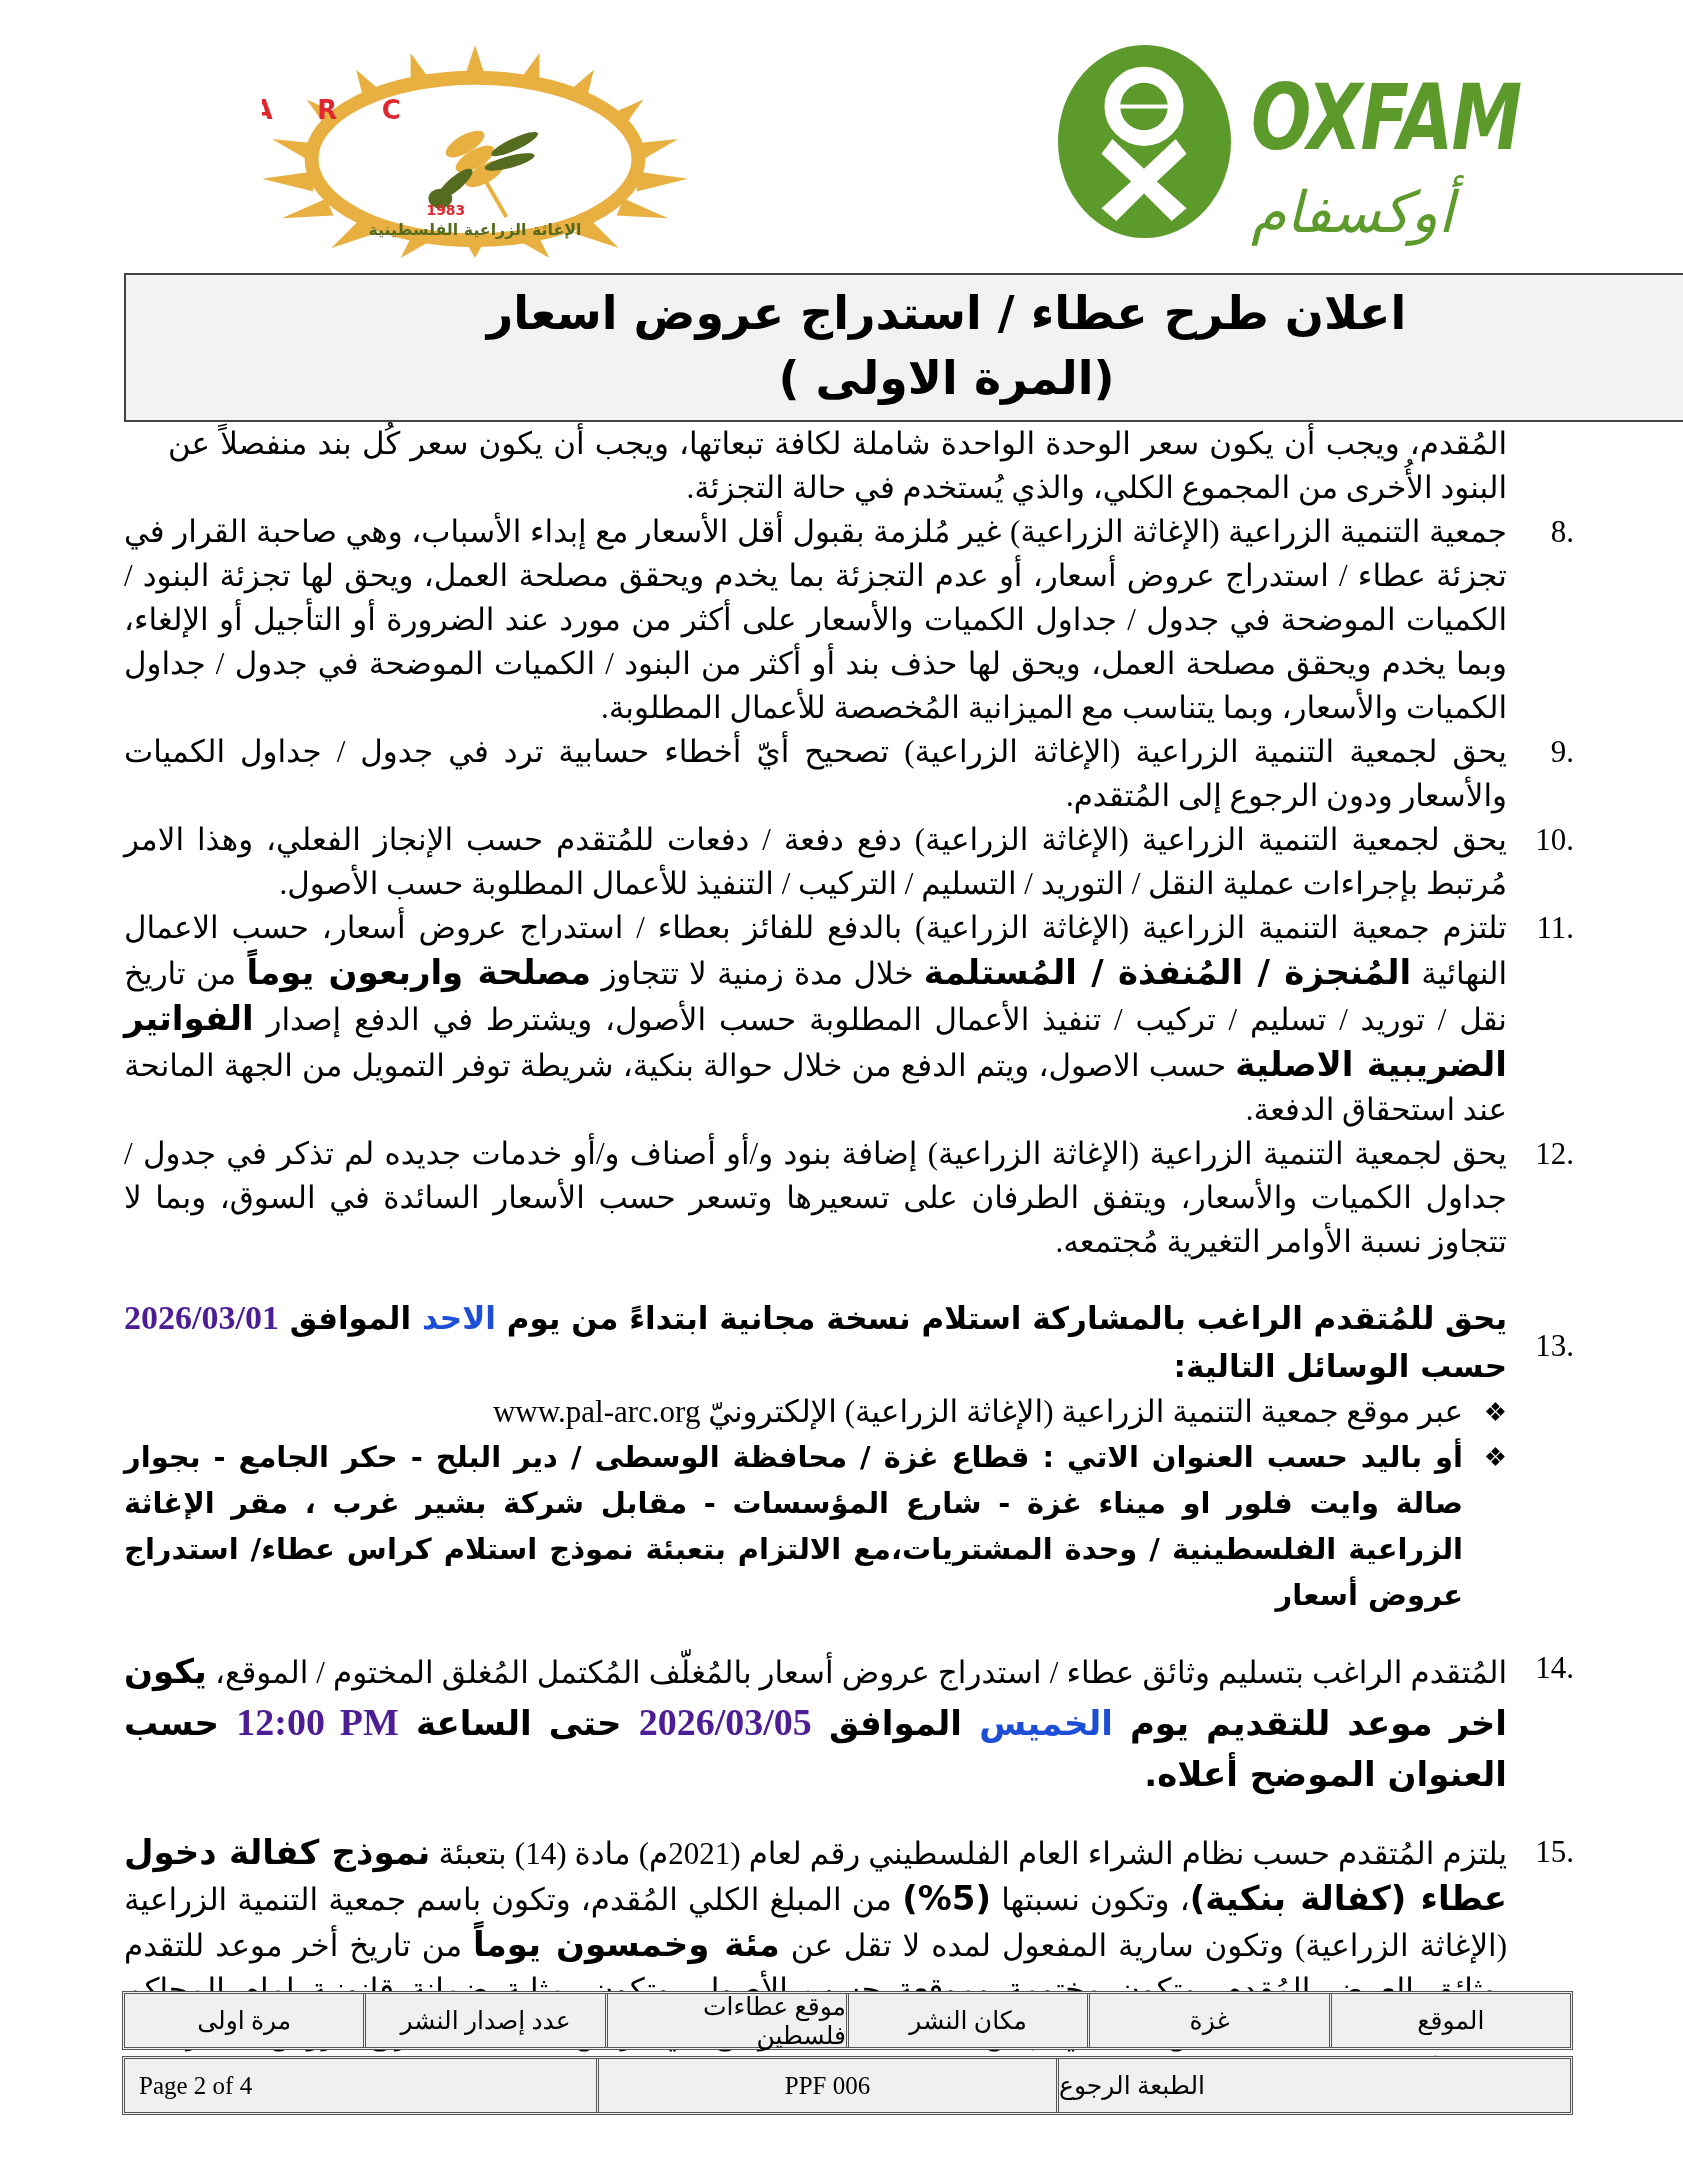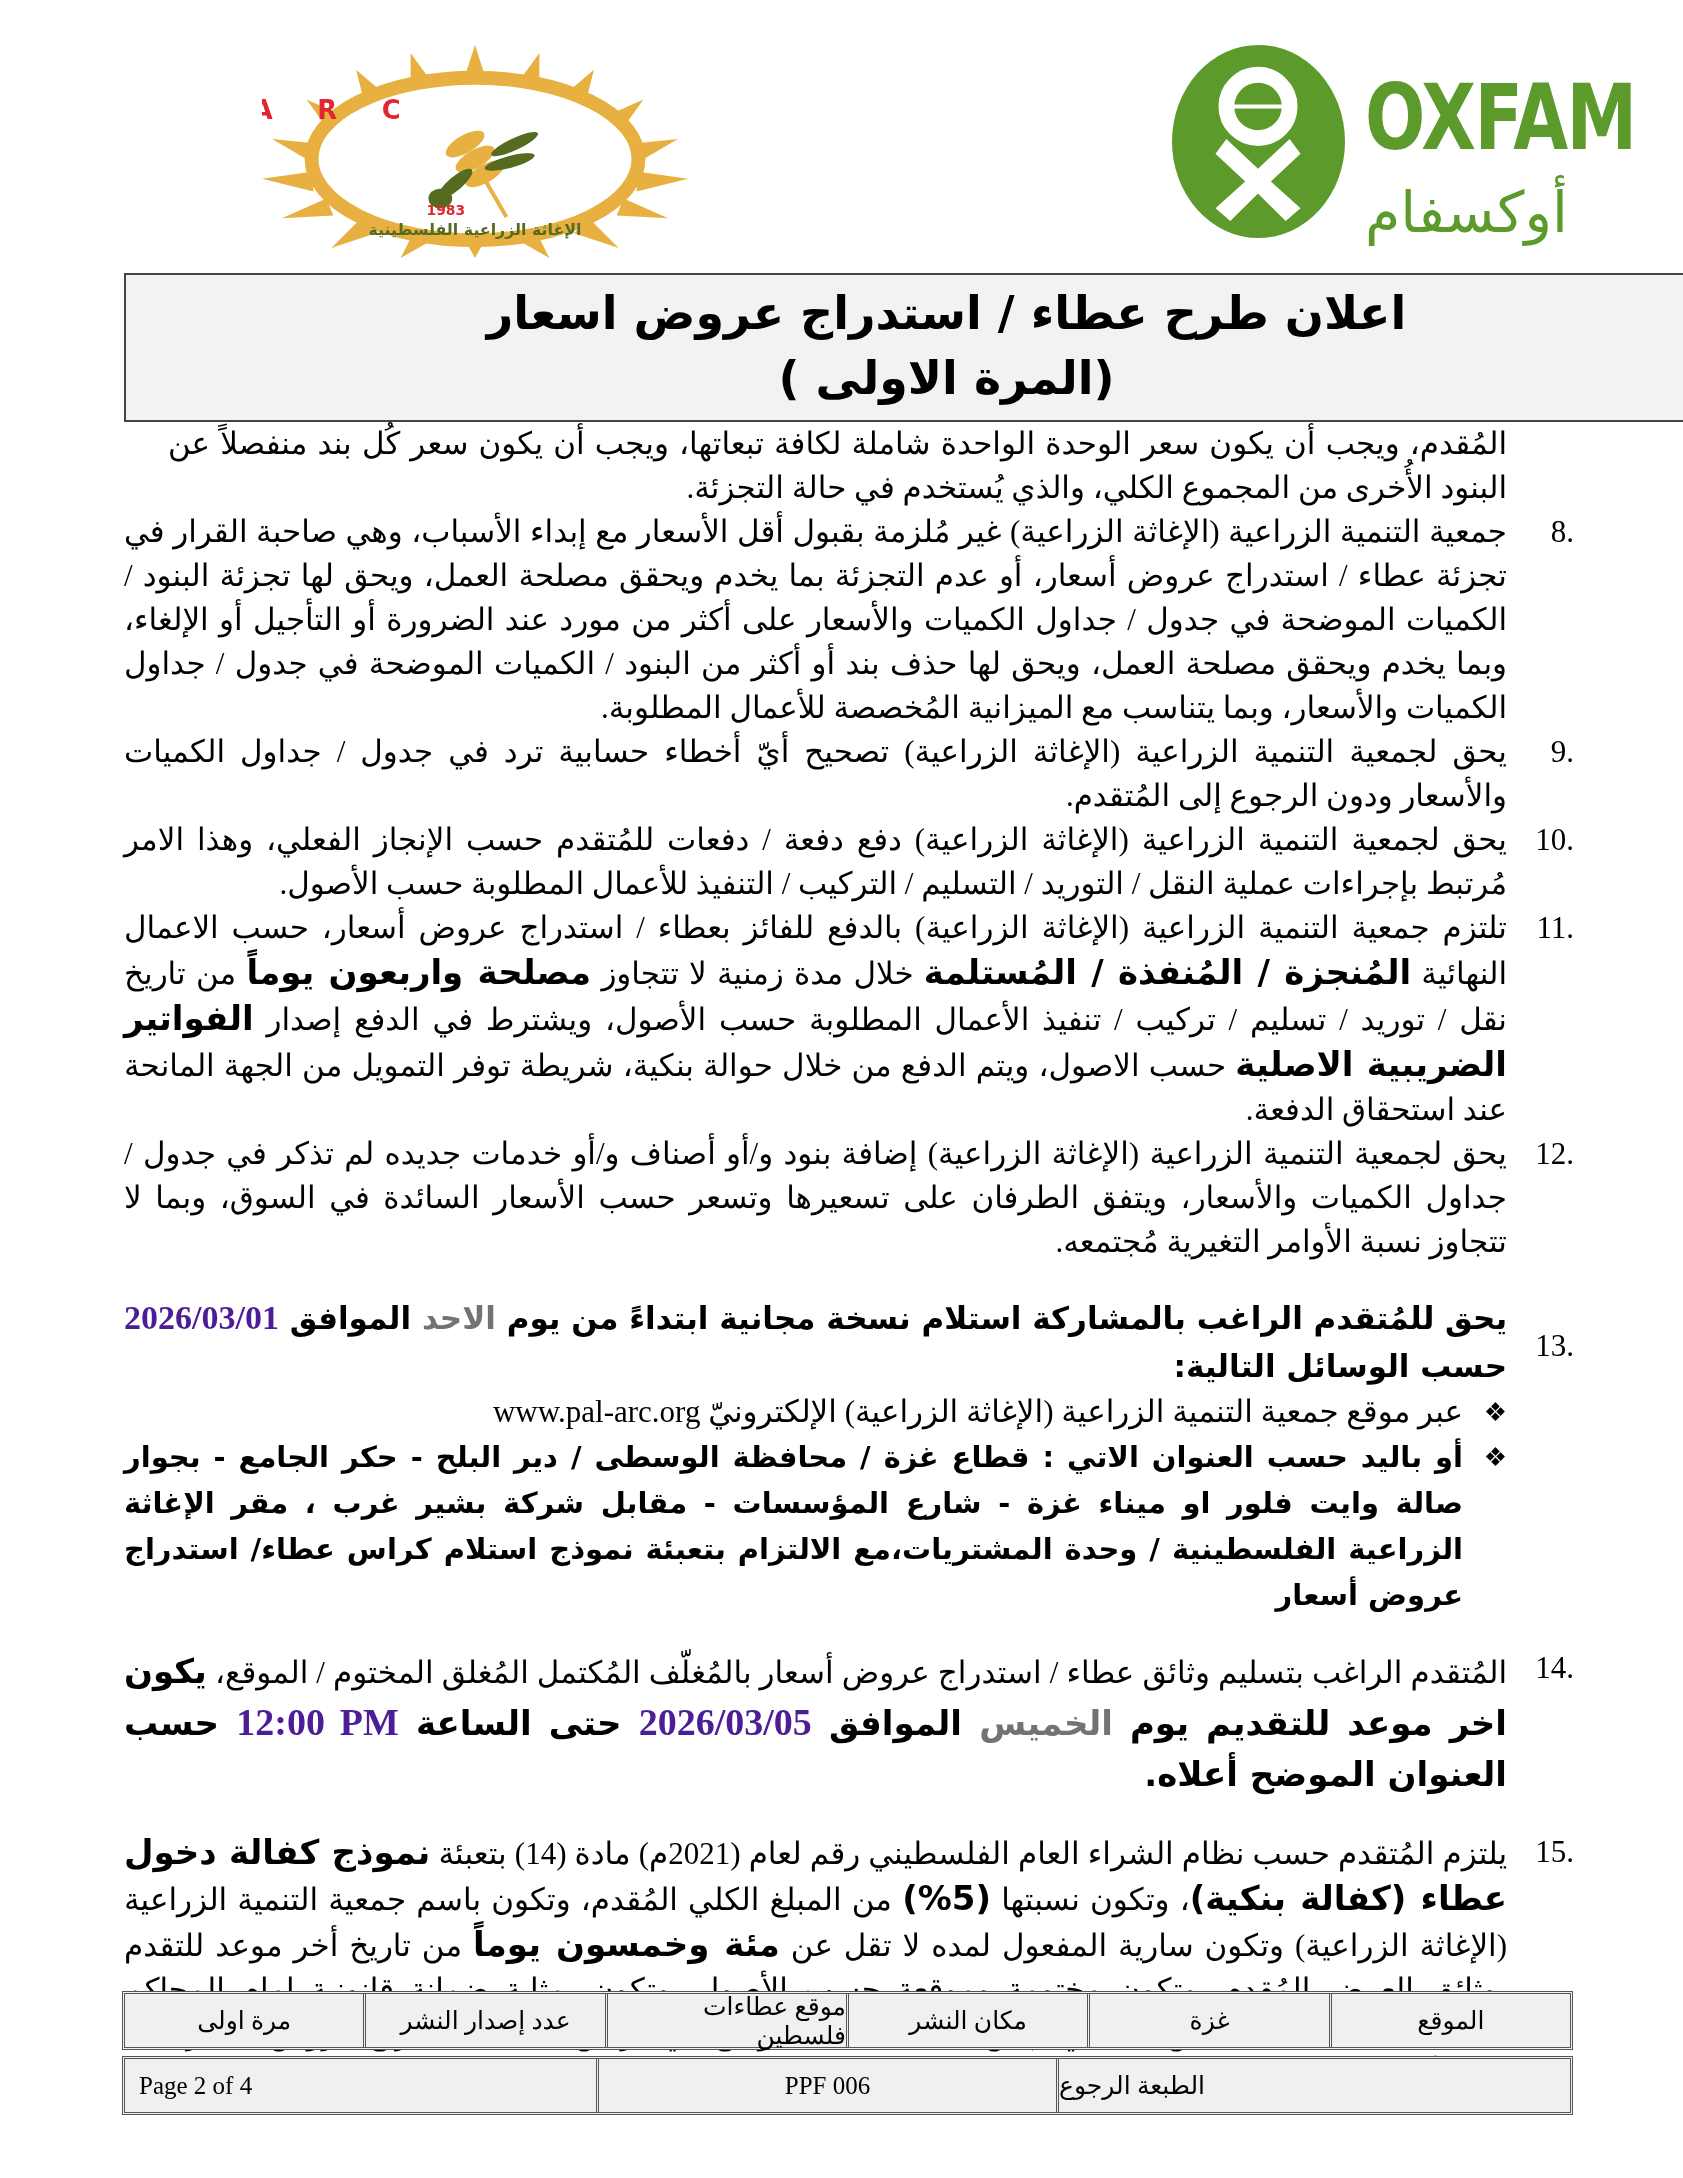--- a/index.html
+++ b/index.html
@@ -8,22 +8,23 @@
       position: relative;
       font-family: "DejaVu Sans", "Liberation Sans", sans-serif;
       color: #000;
       overflow: hidden;
     }
     
     .logo-parc {
       position: absolute; left: 262px; top: 45px; width: 426px; height: 213px;
     }
     .logo-oxfam {
-      position: absolute; left: 1172px; top: 35px; width: 436px; height: 218px;
+      position: absolute; left: 1058px; top: 35px; width: 436px; height: 218px;
       direction: ltr;
+      font-style: italic;
     }
     .oxfam-circle {
       position: absolute; left: 0; top: 10px; width: 173px; height: 193px;
       border-radius: 50%; background: #5c9a2b;
     }
     .oxfam-word {
       position: absolute; left: 193px; top: 30px;
       font-family: "DejaVu Sans", sans-serif; font-weight: bold;
       font-size: 91px; letter-spacing: -2px; color: #5c9a2b;
       transform: scaleX(0.78); transform-origin: left center;
@@ -53,21 +54,21 @@
     }
     .para { position: relative; padding-right: 67px; }
     .para .num {
       position: absolute; right: 0; top: 0; width: 59px;
       text-align: left; direction: ltr;
       font-family: "Liberation Serif", serif; font-size: 31px;
     }
     .para.cont { padding-right: 67px; margin-left: 44px; }
     .b { font-weight: bold; font-family: "DejaVu Sans", sans-serif; }
     .big { font-size: 34px; }
-    .red { color: #737373; margin-top: 19px; }
+    .red { color: #1d4ed8; margin-top: 19px; }
     .redb { color: #4c1d95; font-weight: bold; font-family: "Liberation Serif", serif; }
     .para13 { margin-top: 30px; font-weight: bold; font-family: "DejaVu Sans", sans-serif; font-size: 31px; line-height: 48px; }
     .para13 .num { font-weight: normal; margin-top: 28px; }
     .bullets { padding-right: 67px; }
     .bullet { position: relative; padding-right: 44px; }
     .bullet .sym {
       position: absolute; right: 0; top: 0; width: 36px; text-align: center;
       font-family: "DejaVu Sans", sans-serif; font-size: 26px;
     }
     .bullet.bold { font-weight: bold; font-family: "DejaVu Sans", sans-serif; font-size: 29px; line-height: 46px; }

